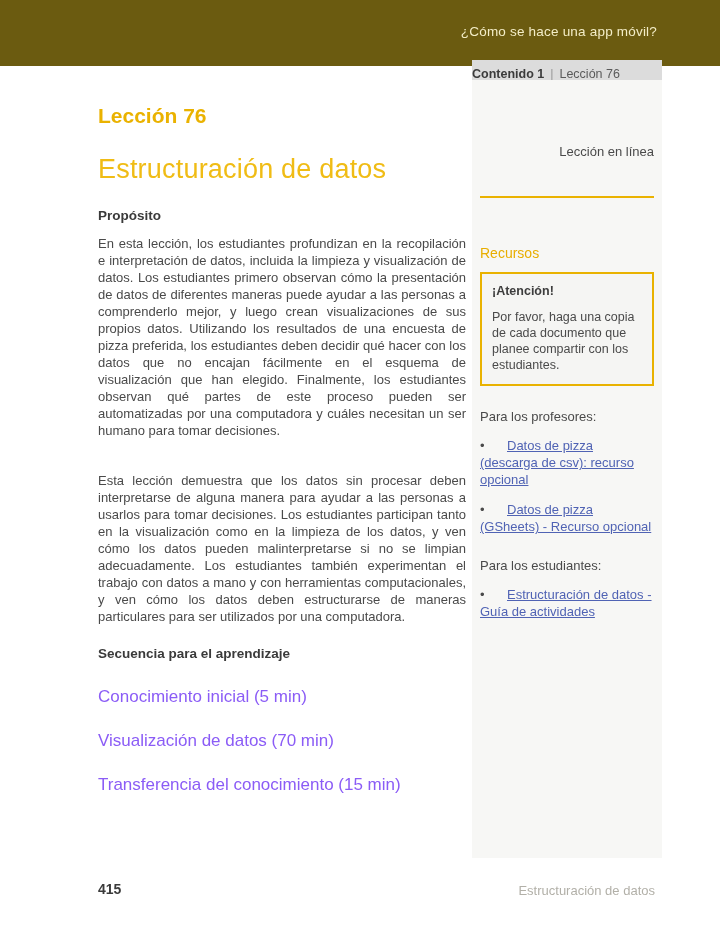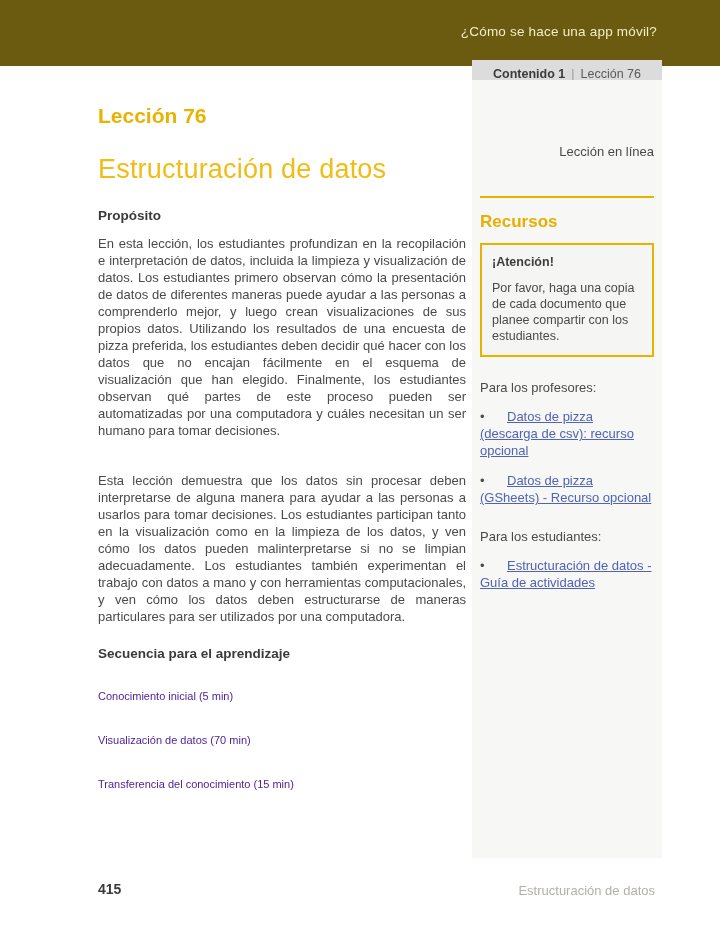--- a/index.html
+++ b/index.html
@@ -6,41 +6,41 @@
   html,body { width:720px; height:932px; background:#ffffff; }
   body { font-family:"Liberation Sans","DejaVu Sans",sans-serif; color:#4a4a4a; }
   .page { position:relative; width:720px; height:932px; background:#ffffff; overflow:hidden; }
 
   
   .banner { position:absolute; left:0; top:0; width:720px; height:66px; background:#6b5b10; }
   .banner-title { position:absolute; top:24px; right:63px; font-size:13.5px; color:#f3edc7; letter-spacing:.2px; }
 
   
   .crumb { position:absolute; left:472px; top:60px; width:190px; height:28px; background:#dcdcdc;
-           display:flex; align-items:center; justify-content:center; font-size:12.5px; color:#5a5a5a; }
+           display:flex; align-items:center; font-size:12.5px; color:#5a5a5a; }
   .crumb .unit { font-weight:bold; color:#3b3b3b; }
   .crumb .sep { margin:0 6px; color:#9a9a9a; }
 
   
   .main { position:absolute; left:98px; top:66px; width:368px; }
   .lesson-number { margin-top:38px; font-size:21px; font-weight:bold; color:#eab200; }
   .lesson-title  { margin-top:26px; font-size:27px; font-weight:400; color:#f0bc15; letter-spacing:.2px; }
   .h-small { margin-top:23px; font-size:13.5px; font-weight:bold; color:#3a3a3a; }
   .para { margin-top:12px; font-size:13px; line-height:17px; text-align:justify; color:#4a4a4a; }
   .para + .para { margin-top:33px; }
   .agenda { margin-top:13px; }
-  .agenda-item { font-size:11px; line-height:17px; color:#4c1d95; margin-bottom:11px;margin-top:27px; }
+  .agenda-item { font-size:17px; line-height:17px; color:#8b5cf6; margin-bottom:11px;margin-top:27px; }
 
   
   .sidebar { position:absolute; left:472px; top:80px; width:190px; height:778px; background:#f7f7f5; padding:4px 8px; }
   .side-right { text-align:right; font-size:13px; line-height:17px; }
   .online-label { margin-top:59px; color:#4a4a4a; }
   a.link { color:#5063b4; text-decoration:underline; }
   .divider { margin-top:36px; height:2px; background:#eab200; }
-  .resources { margin-top:14px; font-size:17px; font-weight:bold; color:#e8ae00; }
+  .resources { margin-top:47px; font-size:14px; font-weight:normal; color:#e8ae00; }
   .attention { margin-top:11px; border:2px solid #e9b200; background:#f5f5f3; padding:9px 10px 11px 10px;
                font-size:12.5px; line-height:16px; color:#4a4a4a; }
   .attention .att-title { font-weight:bold; color:#3d3d3d; margin-bottom:10px; }
   .group-label { margin-top:23px; font-size:13px; color:#4a4a4a; }
   .res-item { margin-top:13px; font-size:13px; line-height:17px; }
   .res-item .bullet { display:inline-block; width:27px; color:#4a4a4a; text-decoration:none; }
 
   
   .page-num { position:absolute; left:98px; top:881px; font-size:14px; font-weight:bold; color:#3b3b3b; }
   .footer-title { position:absolute; right:65px; top:883px; font-size:13px; color:#b2b0a8; }

